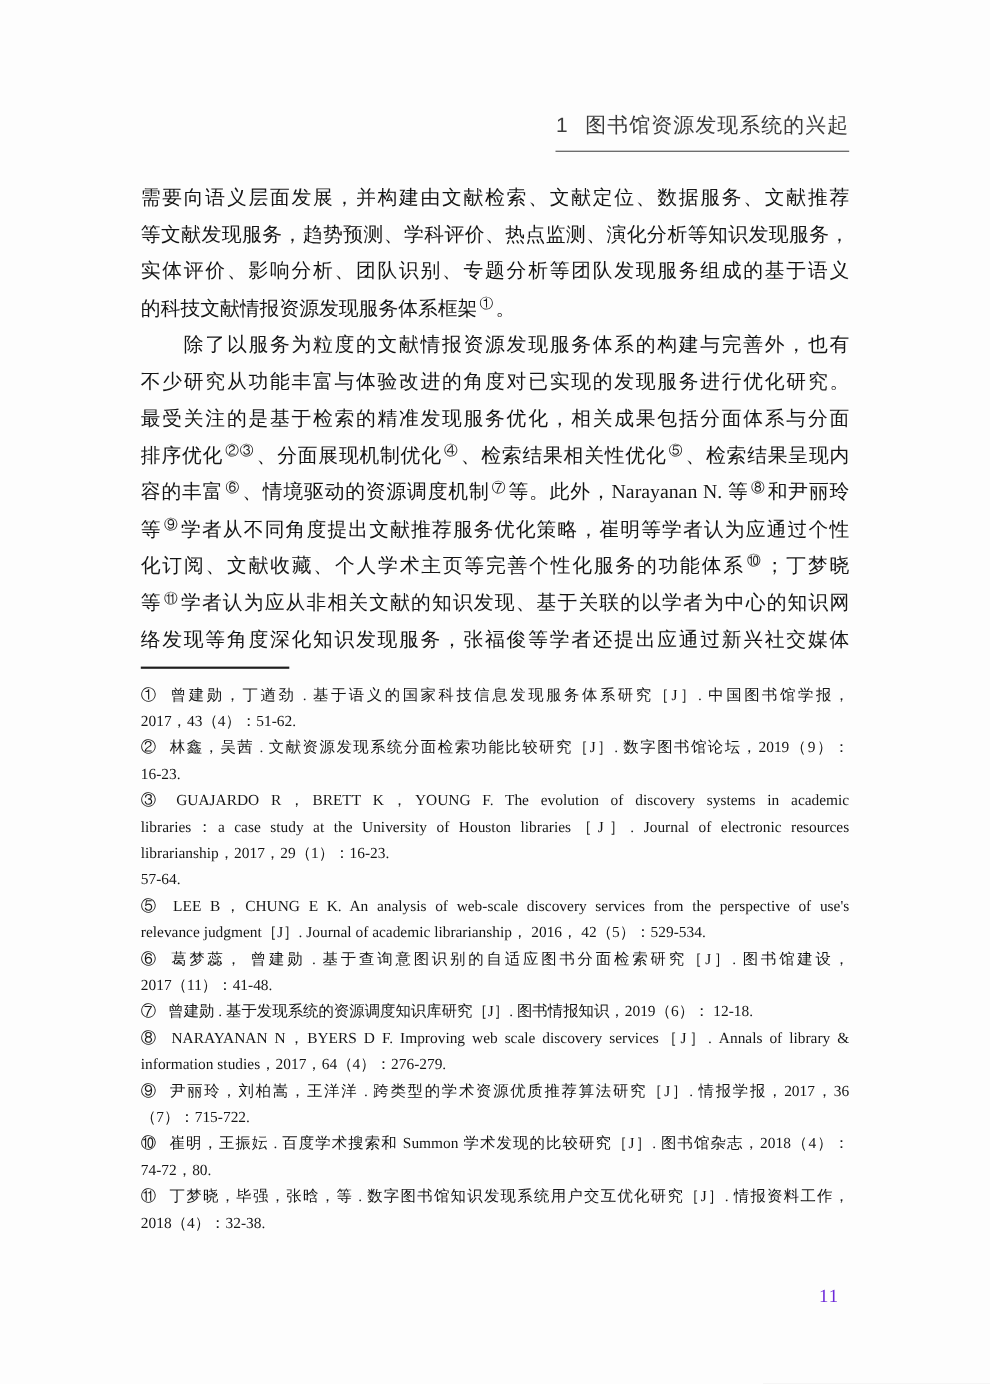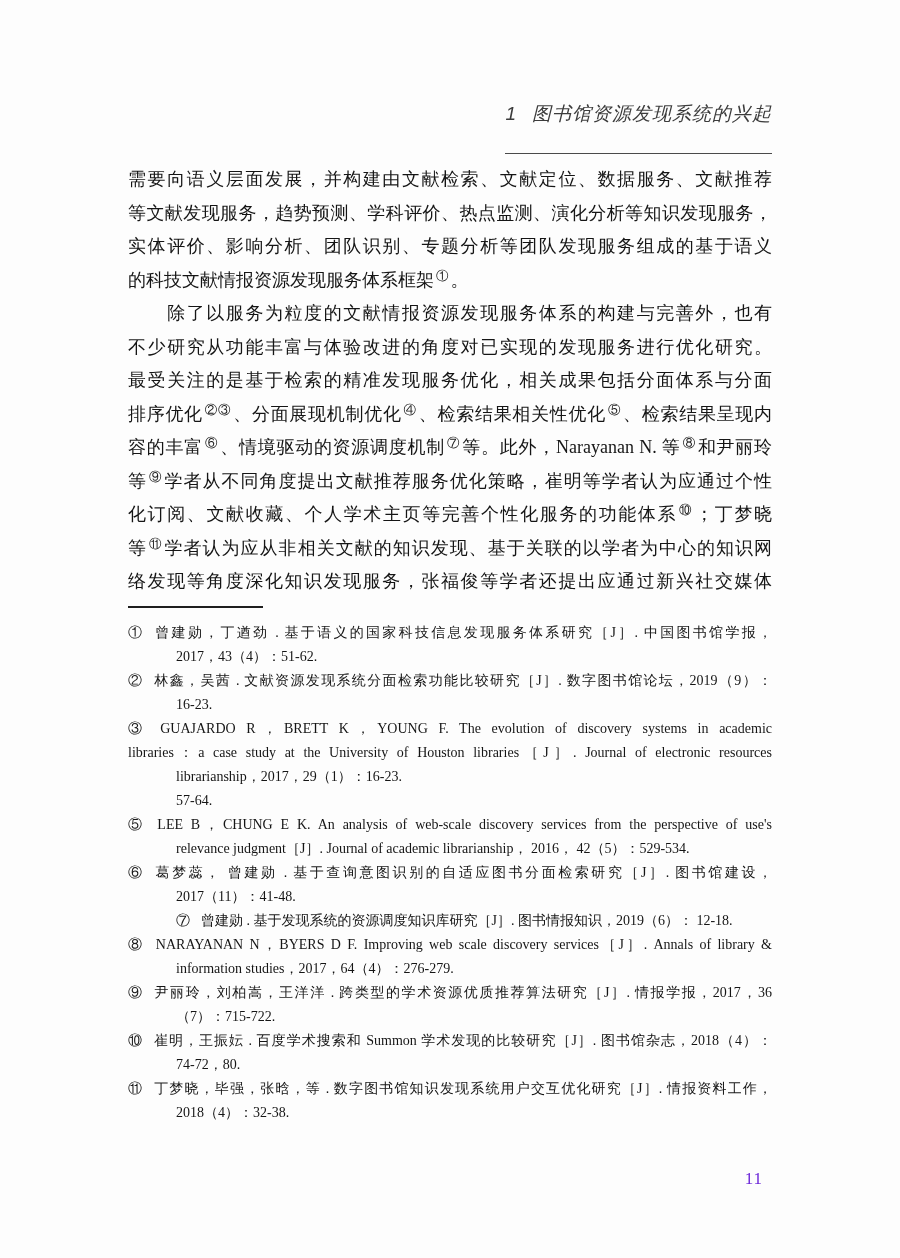--- a/index.html
+++ b/index.html
@@ -16,24 +16,23 @@
 
   
   .running-head {
     position: absolute;
     top: 101px;
     right: 128px;
     font-family: "Liberation Sans", "DejaVu Sans", sans-serif;
     font-size: 19px;
     color: #3c3c3c;
     letter-spacing: 1px;
-    padding-bottom: 26px;
+    padding-bottom: 10px;
     border-bottom: 1.5px solid #4a4a4a;
     white-space: nowrap;
-    font-style: italic;
   }
   .running-head .chap-num { margin-right: 15px; }
 
   
   .body-text {
     position: absolute;
     left: 128px;
     top: 163px;
     width: 644px;
   }
@@ -73,21 +72,21 @@
     width: 644px;
   }
   .fn-line {
     height: 24px;
     line-height: 24px;
     font-size: 14px;
     text-align: justify;
     text-align-last: justify;
     overflow: hidden;
   }
-  .fn-line.no-just { text-align-last: left; margin-left: 48px; }
+  .fn-line.no-just { text-align-last: left; }
   .fn-num { margin-right: 11px; }
 
   
   .page-number {
     position: absolute;
     top: 1169px;
     right: 137px;
     font-size: 17px;
     color: #6d28d9;
     letter-spacing: 1px;

